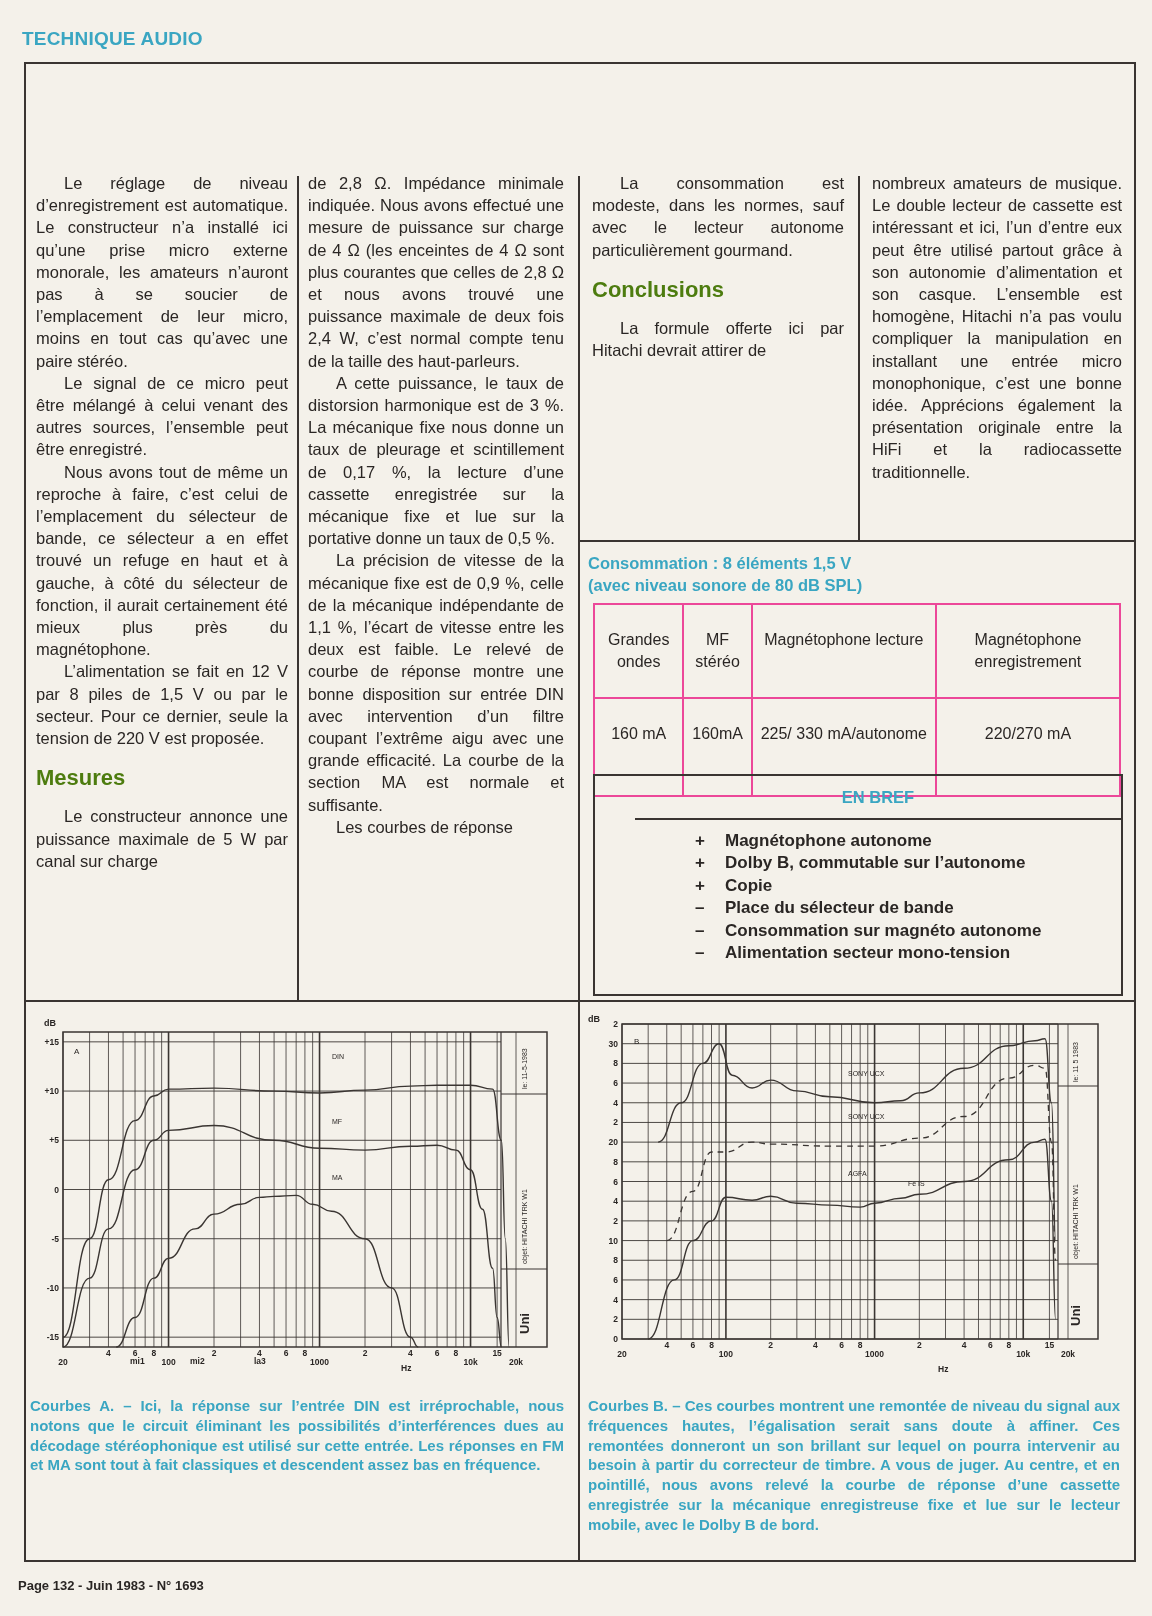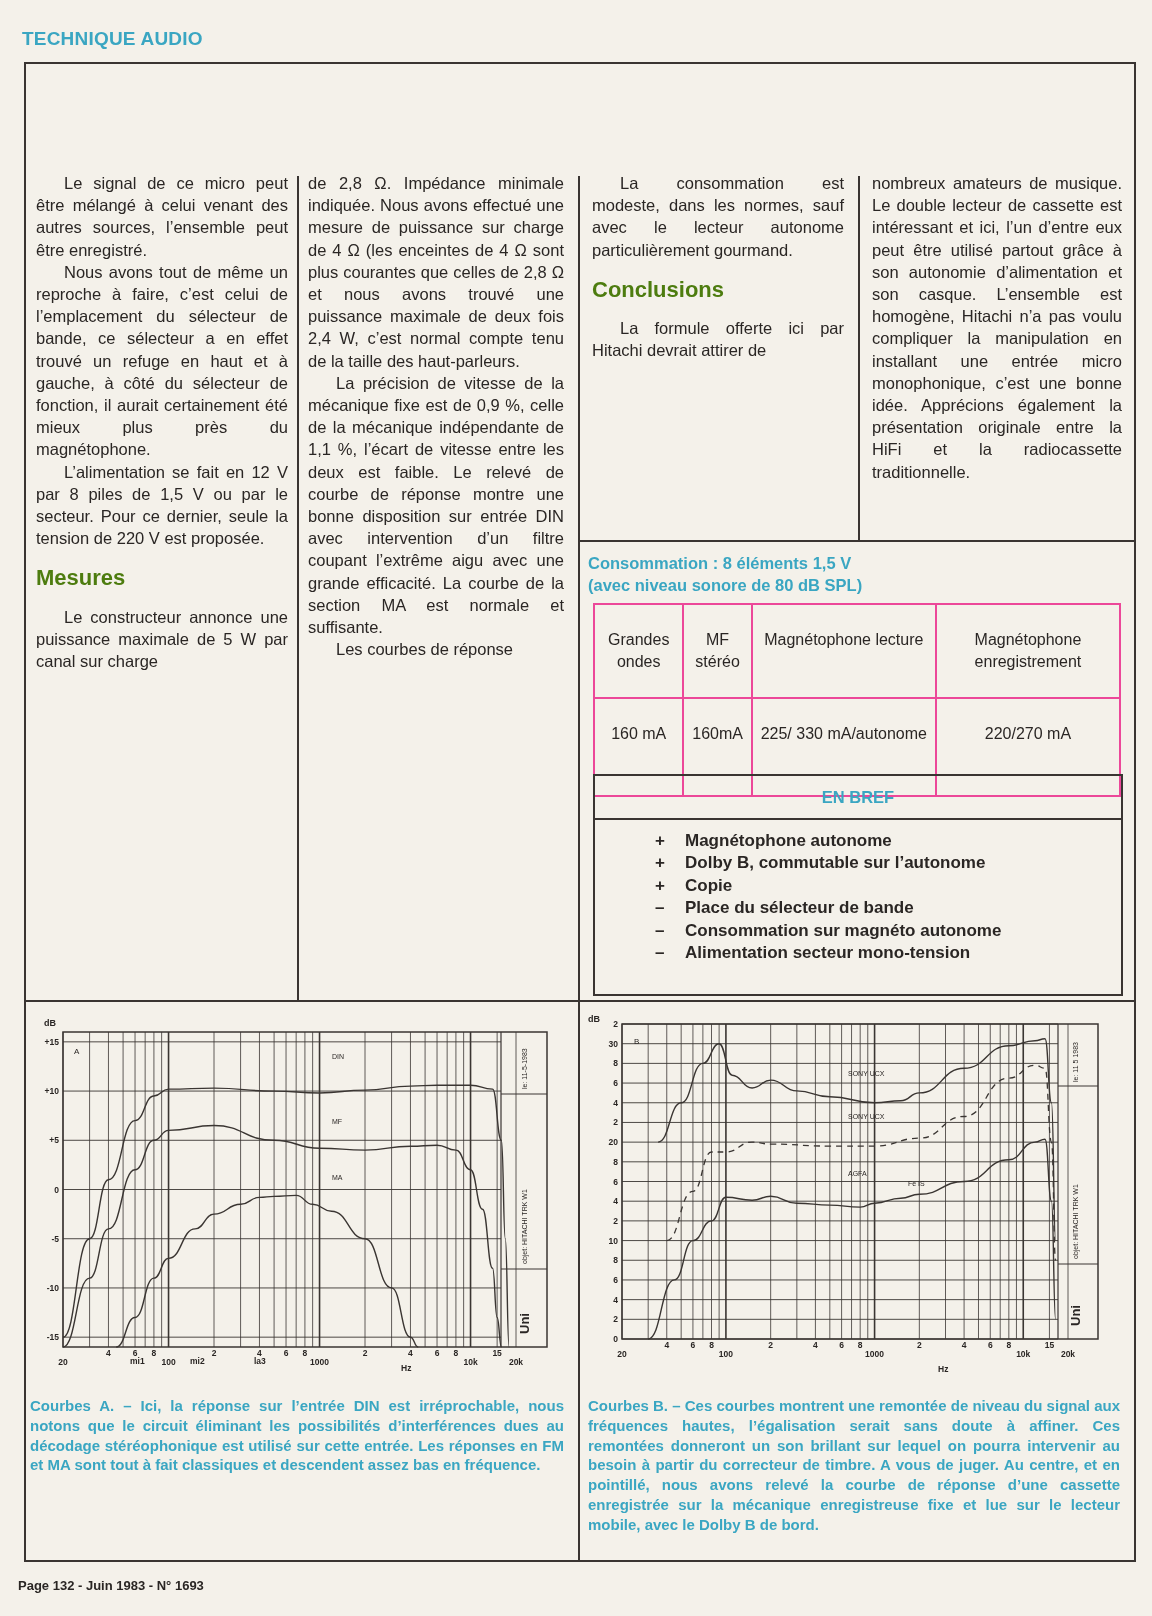--- a/index.html
+++ b/index.html
@@ -8,21 +8,21 @@
   .frame{position:absolute;left:24px;top:62px;width:1112px;height:1500px;border:2px solid #3a3532;box-sizing:border-box;}
   .col{position:absolute;font-size:16.5px;line-height:22.2px;text-align:justify;}
   .col p{margin:0;text-indent:28px;}
   .col p.noindent{text-indent:0;}
   .vrule{position:absolute;width:1.5px;background:#3a3532;}
   .hrule{position:absolute;height:1.5px;background:#3a3532;}
   h2.sub{margin:18px 0 16px 0;font-size:22px;font-weight:bold;color:#4d7c0f;text-indent:0;}
   .cons-title{position:absolute;left:588px;top:552px;font-size:16.5px;line-height:22px;font-weight:bold;color:#3aa6c2;}
   table.cons{position:absolute;left:593px;top:603px;width:528px;border-collapse:collapse;font-size:16px;line-height:22px;text-align:center;}
   table.cons td{border:2px solid #ec4899;padding:24px 4px;vertical-align:top;}
-  .bref{position:absolute;left:593px;top:774px;width:530px;height:222px;border:2px solid #3a3532;box-sizing:border-box;}
+  .bref{position:absolute;left:593px;top:774px;width:530px;height:222px;border:2px solid #3a3532;box-sizing:border-box;padding-left:40px;}
   .bref-title{height:42px;line-height:42px;text-align:center;color:#3aa6c2;font-weight:bold;font-size:16.5px;border-bottom:2px solid #3a3532;}
   .bref ul{list-style:none;margin:10px 0 0 60px;padding:0;}
   .bref li{font-size:17px;line-height:22.4px;font-weight:bold;}
   .bref .sign{display:inline-block;width:30px;}
   .chart{position:absolute;}
   .caption{position:absolute;font-size:15px;line-height:19.8px;font-weight:bold;color:#3aa6c2;text-align:justify;}
   .footer{position:absolute;left:18px;top:1578px;font-size:13px;font-weight:bold;color:#2a2624;}
   svg text{font-family:"Liberation Sans",sans-serif;}
 </style>
 </head>
@@ -33,29 +33,31 @@
 <div class="frame"></div>
 
 <div class="vrule" style="left:297px;top:176px;height:824px;"></div>
 <div class="vrule" style="left:578px;top:176px;height:824px;"></div>
 <div class="vrule" style="left:858px;top:176px;height:364px;"></div>
 <div class="hrule" style="left:578px;top:540px;width:558px;"></div>
 <div class="hrule" style="left:24px;top:1000px;width:1112px;"></div>
 <div class="vrule" style="left:578px;top:1000px;height:562px;"></div>
 
 <div class="col" style="left:36px;top:172px;width:252px;">
+  <p>Le réglage de niveau d’enregistrement est automatique. Le constructeur n’a installé ici qu’une prise micro externe monorale, les amateurs n’auront pas à se soucier de l’emplacement de leur micro, moins en tout cas qu’avec une paire stéréo.</p>
   <p>Le signal de ce micro peut être mélangé à celui venant des autres sources, l’ensemble peut être enregistré.</p>
   <p>Nous avons tout de même un reproche à faire, c’est celui de l’emplacement du sélecteur de bande, ce sélecteur a en effet trouvé un refuge en haut et à gauche, à côté du sélecteur de fonction, il aurait certainement été mieux plus près du magnétophone.</p>
   <p>L’alimentation se fait en 12 V par 8 piles de 1,5 V ou par le secteur. Pour ce dernier, seule la tension de 220 V est proposée.</p>
   <h2 class="sub">Mesures</h2>
   <p>Le constructeur annonce une puissance maximale de 5 W par canal sur charge</p>
 </div>
 
 <div class="col" style="left:308px;top:172px;width:256px;">
   <p class="noindent">de 2,8 Ω. Impédance minimale indiquée. Nous avons effectué une mesure de puissance sur charge de 4 Ω (les enceintes de 4 Ω sont plus courantes que celles de 2,8 Ω et nous avons trouvé une puissance maximale de deux fois 2,4 W, c’est normal compte tenu de la taille des haut-parleurs.</p>
+  <p>A cette puissance, le taux de distorsion harmonique est de 3 %. La mécanique fixe nous donne un taux de pleurage et scintillement de 0,17 %, la lecture d’une cassette enregistrée sur la mécanique fixe et lue sur la portative donne un taux de 0,5 %.</p>
   <p>La précision de vitesse de la mécanique fixe est de 0,9 %, celle de la mécanique indépendante de 1,1 %, l’écart de vitesse entre les deux est faible. Le relevé de courbe de réponse montre une bonne disposition sur entrée DIN avec intervention d’un filtre coupant l’extrême aigu avec une grande efficacité. La courbe de la section MA est normale et suffisante.</p>
   <p>Les courbes de réponse</p>
 </div>
 
 <div class="col" style="left:592px;top:172px;width:252px;">
   <p>La consommation est modeste, dans les normes, sauf avec le lecteur autonome particulièrement gourmand.</p>
   <h2 class="sub">Conclusions</h2>
   <p>La formule offerte ici par Hitachi devrait attirer de</p>
 </div>
 

